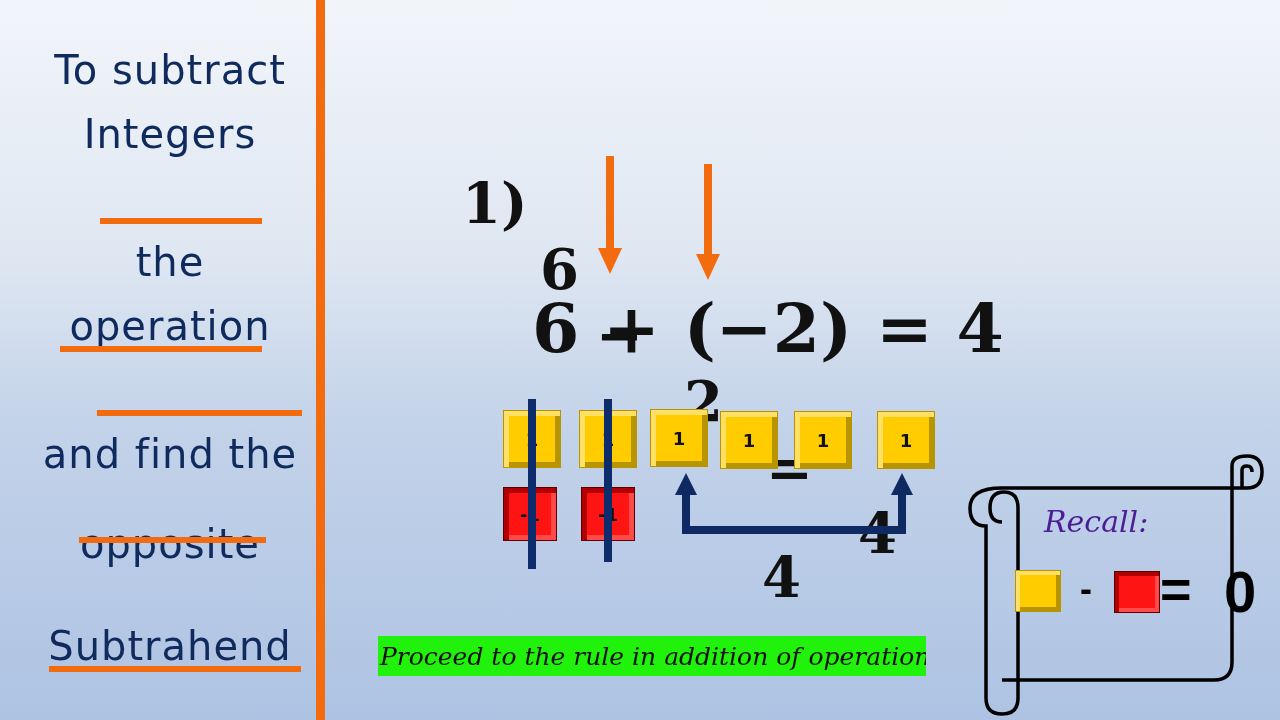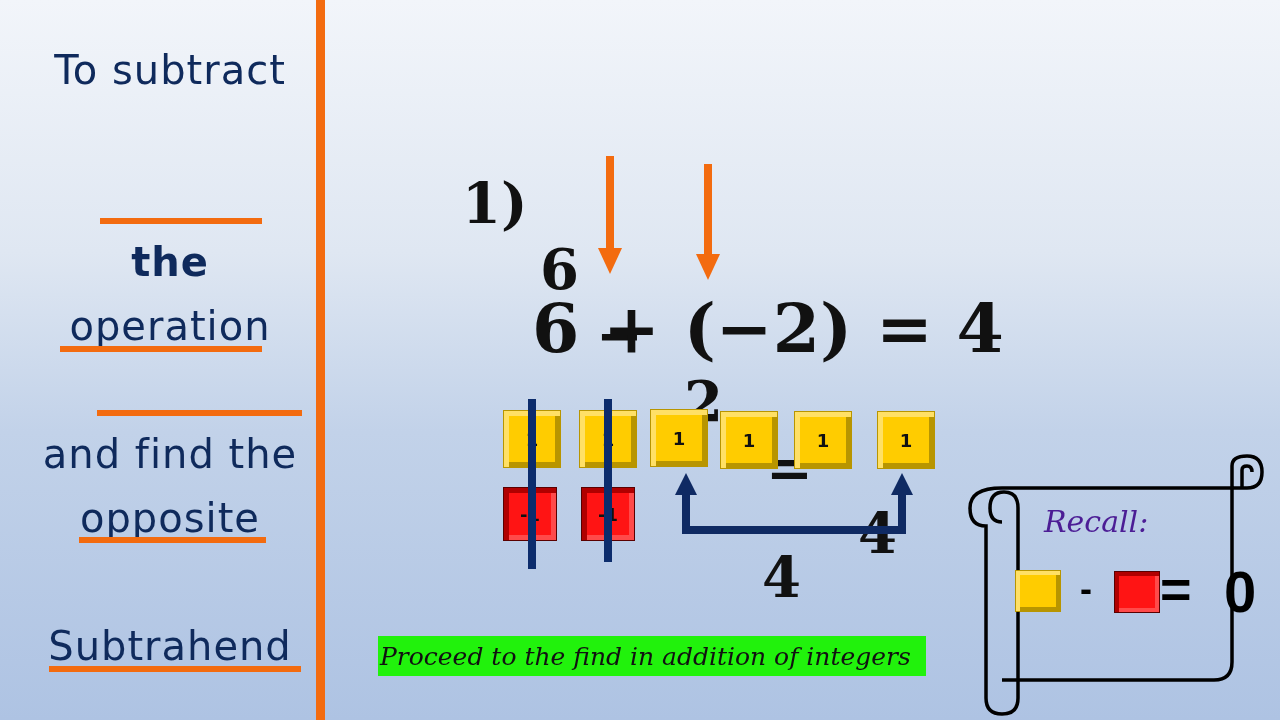--- a/index.html
+++ b/index.html
@@ -95,24 +95,25 @@
       box-shadow: inset 4px 4px 0 #b00000, inset -4px -4px 0 #ff4a4a; }
     .recall-sym {
       font-family: "Liberation Sans", sans-serif; font-weight: bold; color: #000;
     }
   </style>
 </head>
 <body>
 
 <div class="abs left-panel">
   <div class="rule-line" style="top:50px;"><span>To subtract</span></div>
-  <div class="rule-line" style="top:242px;font-weight:bold;"><span>the</span></div>
+  <div class="rule-line" style="top:114px;"><span>Integers</span></div>
+  <div class="rule-line" style="top:242px;"><span>the</span></div>
   <div class="rule-line" style="top:306px;"><span class="ul">operation</span></div>
   <div class="rule-line" style="top:434px;"><span>and find the</span></div>
-  <div class="rule-line" style="top:498px;"><span class="ul">opposite</span></div>
+  <div class="rule-line" style="top:524px;"><span class="ul">opposite</span></div>
   <div class="rule-line" style="top:626px;"><span class="ul">Subtrahend</span></div>
 
   <div class="ul-bar" style="left:100px; top:218px; width:162px;"></div>
   <div class="ul-bar" style="left:60px; top:346px; width:202px;"></div>
   <div class="ul-bar" style="left:97px; top:410px; width:205px;"></div>
   <div class="ul-bar" style="left:79px; top:537px; width:187px;"></div>
   <div class="ul-bar" style="left:49px; top:666px; width:252px;"></div>
 </div>
 
 <div class="abs divider"></div>
@@ -155,21 +156,21 @@
   </div>
 <div class="abs" style="left:891px; top:473px;">
     <div class="bracket-head"></div>
   </div>
 <div class="abs bracket-line" style="left:682px; top:494px; width:8px; height:38px;"></div>
 <div class="abs bracket-line" style="left:898px; top:494px; width:8px; height:38px;"></div>
 <div class="abs bracket-line" style="left:682px; top:526px; width:224px; height:8px;"></div>
 <div class="abs result-4" style="left:762px; top:544px;">4</div>
 
 <div class="abs green-banner">
-  <span>Proceed to the find in addition of integers</span>
+  <span>Proceed to the rule in addition of operation</span>
 </div>
 
 <div class="abs scroll">
   <svg width="318" height="268" viewBox="0 0 318 268">
     <g fill="none" stroke="#000" stroke-width="3.5">
 
       <path d="M40 36 L270 36 L270 210 Q270 228 252 228 L40 228"></path>
 
       <path d="M40 36 Q8 36 8 56 Q8 74 24 74 L24 246 Q24 262 40 262 Q56 262 56 246 L56 56 Q56 40 42 40 Q28 40 28 56 Q28 70 40 70"></path>
 

